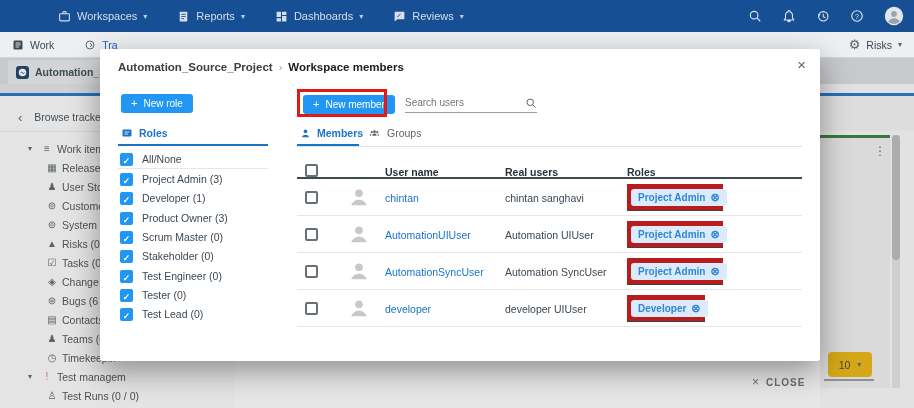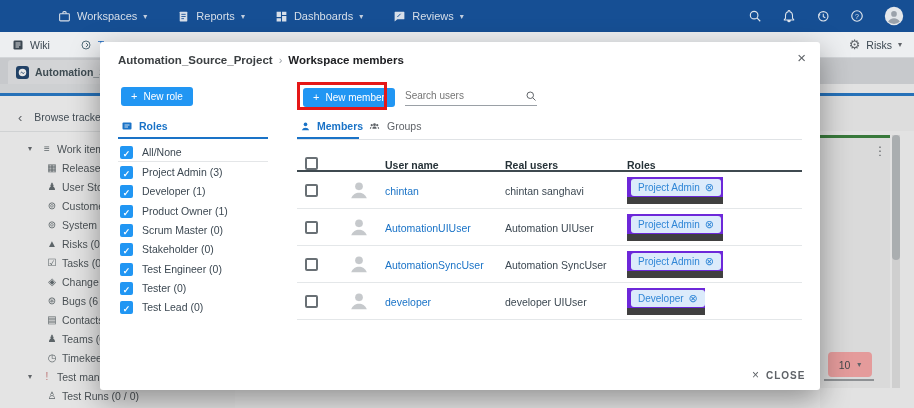--- a/index.html
+++ b/index.html
@@ -71,33 +71,33 @@
   .bm { position:absolute; left:52px; top:5px; }
   .bg-panel-blue { position:absolute; left:0; top:35px; width:94px; height:38px;
                    border-top:3px solid #1a73c7; background:#f3f3f3; }
   .bg-panel-green { position:absolute; left:0; top:77px; width:70px; height:253px;
                     border-top:3px solid #2f7d33; background:#f0f0f0; }
   .kebab { position:absolute; right:4px; top:6px; font-size:12px; color:#5f6368; }
   .bg-scroll { position:absolute; left:72px; top:77px; width:8px; height:253px;
                background:#e3e3e3; }
   .bg-thumb { width:8px; height:125px; background:#b7bbbe; border-radius:4px; }
   .pagesize { position:absolute; left:8px; top:294px; width:44px; height:25px;
-              background:#fca5a5; border-radius:4px; display:flex; gap:7px;
+              background:#eab308; border-radius:4px; display:flex; gap:7px;
               align-items:center; justify-content:center; font-size:10.5px;
               color:#3c4043; cursor:pointer; }
   .pagesize .nav-caret { color:#5f6368; }
   .pagesize-line { position:absolute; left:4px; top:321px; width:50px; height:2px;
                    background:#95999c; }
 
   
   .overlay { position:absolute; left:0; top:58px; width:914px; height:350px;
              background:rgba(105,105,105,.16); z-index:5; }
 
   
-  .modal { position:absolute; left:100px; top:42px; width:720px; height:348px;
+  .modal { position:absolute; left:100px; top:49px; width:720px; height:312px;
            background:#fff; border-radius:3px; z-index:10;
            box-shadow:0 10px 30px rgba(0,0,0,.38); }
   .m-title { position:absolute; left:18px; top:12px; font-size:11.5px;
              display:flex; gap:6px; align-items:baseline; }
   .m-title .proj { font-weight:700; color:#3c4043; }
   .m-title .sep { color:#9aa0a6; font-size:11px; }
   .m-title .page { font-weight:700; color:#202124; }
   .m-close { position:absolute; right:14px; top:8px; font-size:15px; color:#5f6368;
              cursor:pointer; line-height:1; }
 
@@ -154,22 +154,22 @@
                 background:#3f4a50; }
 
   .mrow { position:absolute; left:197px; width:505px; height:37px;
           border-bottom:1px solid #e4e7e9; }
   .mrow .cb { position:absolute; left:8px; top:12px; }
   .avatar { position:absolute; left:51px; top:7px; }
   .ulink { position:absolute; left:88px; top:13px; font-size:10.5px; color:#1a73c7;
            text-decoration:none; cursor:pointer; }
   .rname { position:absolute; left:208px; top:13px; font-size:10.5px; color:#3c4852; }
   .chip-field { position:absolute; left:330px; top:5px; width:96px; height:27px;
-                background:#6d28d9; border-bottom:7px solid #404040; display:flex;
-                align-items:center; padding-left:4px; cursor:text; }
+                background:#b91c1c; border-bottom:1px solid #404040; display:flex;
+                align-items:center; padding-left:4px; cursor:text;font-weight:bold; }
   .chip-field.narrow { width:78px; }
   .chip { display:inline-flex; align-items:center; gap:5px; background:#dcebfb;
           color:#2f86d6; border-radius:3px; font-size:10px; padding:3px 7px;
           white-space:nowrap; }
   .chip-x { font-size:11px; line-height:1; cursor:pointer; }
 
   .m-footer { position:absolute; left:652px; top:326px; display:flex; gap:7px;
               align-items:center; color:#5f6368; cursor:pointer; }
   .m-footer .x { font-size:12px; }
   .m-footer .lbl { font-size:10px; font-weight:700; letter-spacing:1px; }
@@ -235,21 +235,21 @@
     </svg>
   </div>
 </div>
 
 <div class="toolbar">
   <span class="tb-item">
     <svg width="12" height="12" viewBox="0 0 24 24">
       <rect x="3" y="3" width="18" height="18" rx="2.5" fill="#3c4852"></rect>
       <path d="M7 8h10M7 12h10M7 16h7" stroke="#edeff1" stroke-width="1.8"></path>
     </svg>
-    <span>Wiki</span>
+    <span>Work</span>
   </span>
   <span class="tb-item blue">
     <svg width="12" height="12" viewBox="0 0 24 24">
       <circle cx="12" cy="12" r="8" fill="none" stroke="#546e7a" stroke-width="2"></circle>
       <path d="M12 8l4 4-4 4" fill="none" stroke="#546e7a" stroke-width="2"></path>
     </svg>
     <span>Tra</span>
   </span>
   <span class="tb-right">
     <span class="gear">⚙</span>
@@ -404,21 +404,21 @@
   <div class="rrow" style="top:122px">
     <span class="cb checked"><span class="tick">✓</span></span>
     <span class="rlabel">Project Admin (3)</span>
   </div>
   <div class="rrow" style="top:141px">
     <span class="cb checked"><span class="tick">✓</span></span>
     <span class="rlabel">Developer (1)</span>
   </div>
   <div class="rrow" style="top:161px">
     <span class="cb checked"><span class="tick">✓</span></span>
-    <span class="rlabel">Product Owner (1)</span>
+    <span class="rlabel">Product Owner (3)</span>
   </div>
   <div class="rrow" style="top:180px">
     <span class="cb checked"><span class="tick">✓</span></span>
     <span class="rlabel">Scrum Master (0)</span>
   </div>
   <div class="rrow" style="top:199px">
     <span class="cb checked"><span class="tick">✓</span></span>
     <span class="rlabel">Stakeholder (0)</span>
   </div>
   <div class="rrow" style="top:219px">

